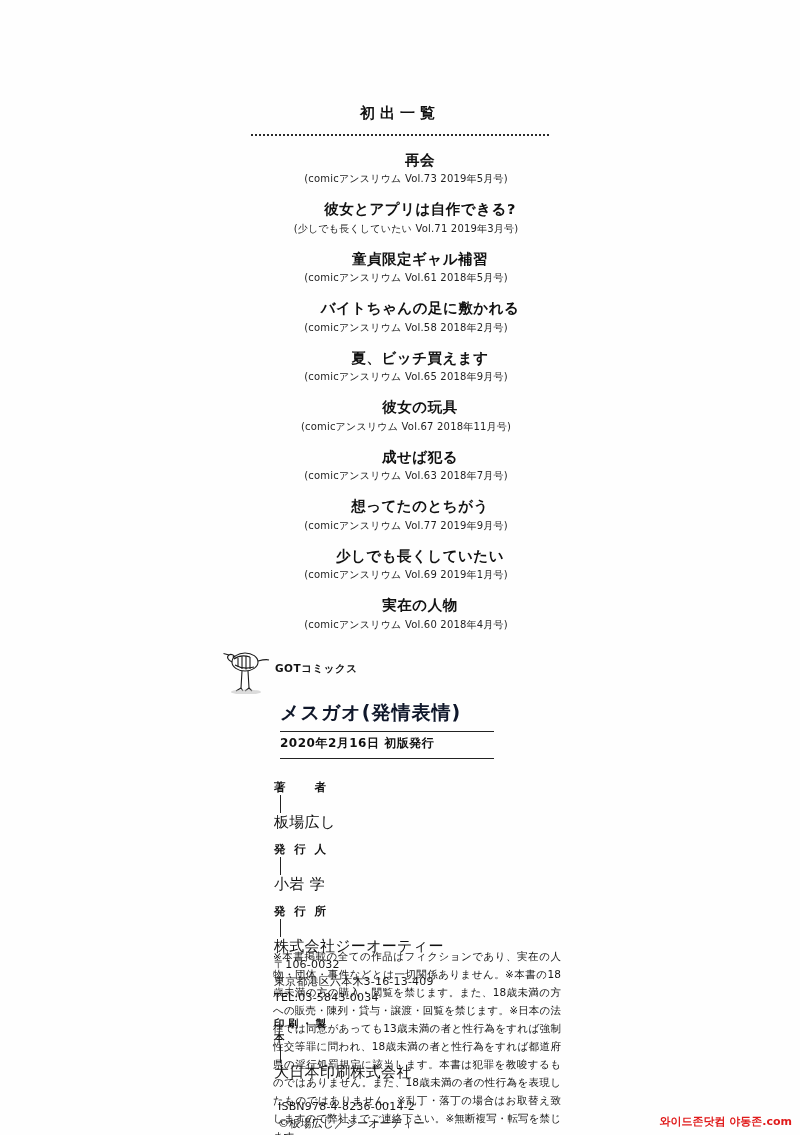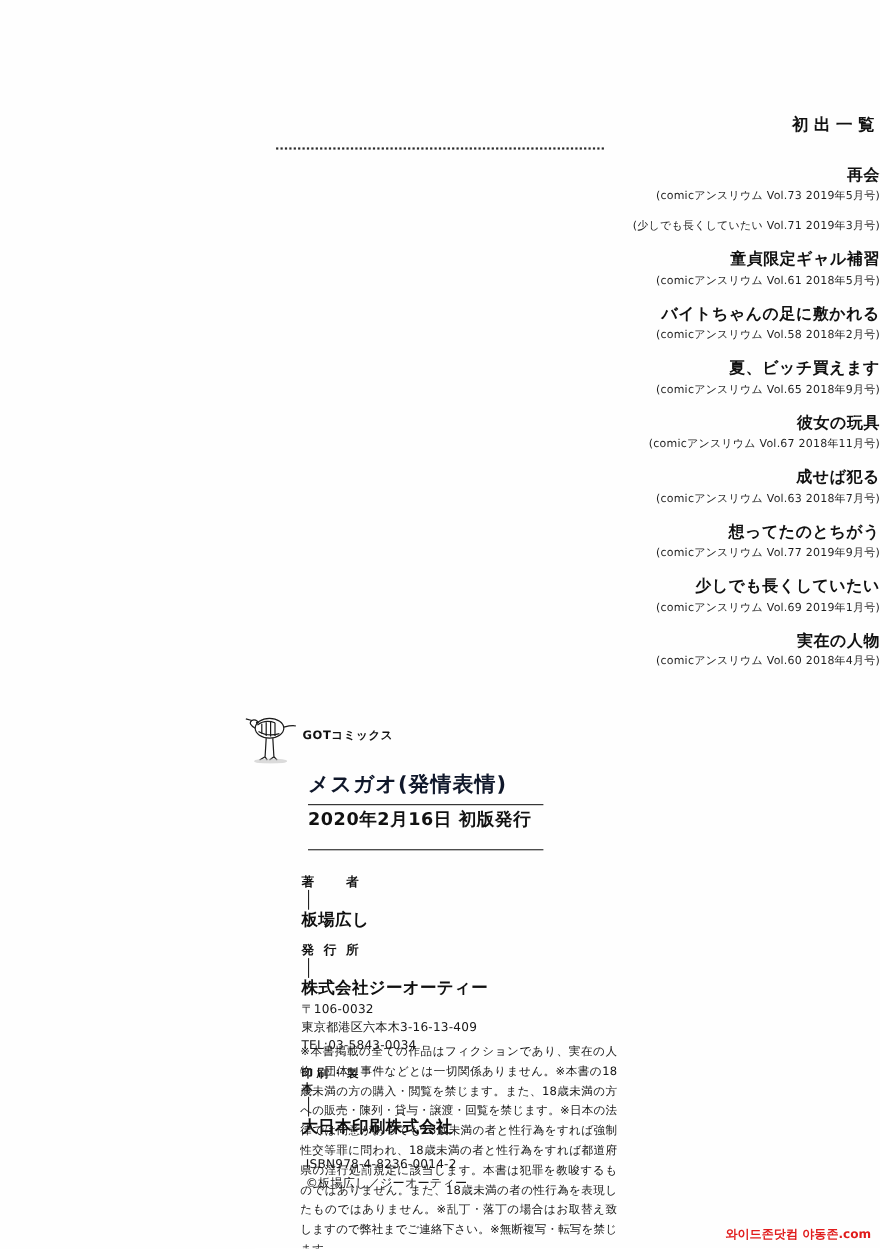--- a/index.html
+++ b/index.html
@@ -20,21 +20,21 @@
     inset: 0;
     background: #fefefe;
   }
 
   
   .colophon-top {
     position: absolute;
     top: 104px;
     left: 0;
     width: 800px;
-    text-align: right;
+    text-align: center;
   }
   .section-title {
     font-size: 15px;
     font-weight: bold;
     letter-spacing: 5px;
     color: #111;
   }
   .dotted-rule {
     width: 298px;
     margin: 11px auto 0 auto;
@@ -94,26 +94,26 @@
     margin-top: 6px;
     font-size: 19px;
     font-weight: bold;
     letter-spacing: 1px;
     color: #0f172a;
     padding-left: 58px;
   }
   .pubdate {
     margin-top: 5px;
     margin-left: 58px;
-    font-size: 16px;
+    font-size: 12px;
     font-weight: bold;
     color: #111;
     border-top: 1.5px solid #222;
     border-bottom: 1.5px solid #222;
-    padding: 3px 0 16px 0;
+    padding: 3px 0 6px 0;
     display: block;
     width: 214px;
     letter-spacing: 0.5px;
   }
 
   .credits {
     margin-top: 18px;
     margin-left: 52px;
   }
   .credit-row {
@@ -134,21 +134,21 @@
   }
   .credit-bar {
     width: 0;
     border-left: 1.5px solid #222;
     align-self: stretch;
     margin: 0 8px 0 6px;
     min-height: 18px;
   }
   .credit-value {
     font-size: 15px;
-    font-weight: bold;
+    font-weight: normal;
     color: #0f0f0f;
     line-height: 1.25;
     letter-spacing: 0.3px;
   }
   .credit-sub {
     font-size: 11px;
     font-weight: normal;
     line-height: 1.5;
     margin-top: 2px;
     letter-spacing: 0.2px;
@@ -197,20 +197,21 @@
   <div class="colophon-top">
     <div class="section-title">初出一覧</div>
     <div class="dotted-rule"></div>
     <div class="works">
 
       <div class="work">
         <div class="work-title">再会</div>
         <div class="work-source">(comicアンスリウム Vol.73 2019年5月号)</div>
       </div>
       <div class="work">
+        <div class="work-title">彼女とアプリは自作できる?</div>
         <div class="work-source">(少しでも長くしていたい Vol.71 2019年3月号)</div>
       </div>
       <div class="work">
         <div class="work-title">童貞限定ギャル補習</div>
         <div class="work-source">(comicアンスリウム Vol.61 2018年5月号)</div>
       </div>
       <div class="work">
         <div class="work-title">バイトちゃんの足に敷かれる</div>
         <div class="work-source">(comicアンスリウム Vol.58 2018年2月号)</div>
       </div>
@@ -270,20 +271,25 @@
     <div class="pubdate">2020年2月16日 初版発行</div>
 
     <div class="credits">
 
       <div class="credit-row">
         <div class="credit-label">著者</div>
         <div class="credit-bar"></div>
         <div class="credit-value">板場広し</div>
       </div>
 
+      <div class="credit-row">
+        <div class="credit-label">発行人</div>
+        <div class="credit-bar"></div>
+        <div class="credit-value">小岩 学</div>
+      </div>
 
       <div class="credit-row">
         <div class="credit-label">発行所</div>
         <div class="credit-bar"></div>
         <div>
           <div class="credit-value">株式会社ジーオーティー</div>
           <div class="credit-sub" style="white-space:pre-line;">〒106-0032
 東京都港区六本木3-16-13-409
 TEL:03-5843-0034</div>
         </div>

